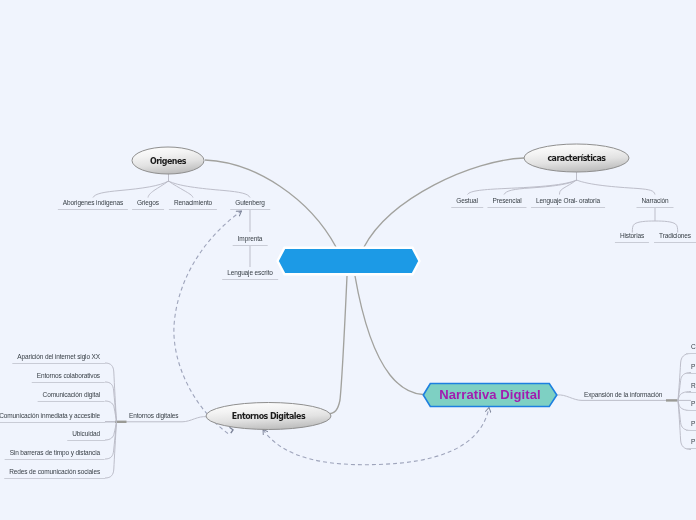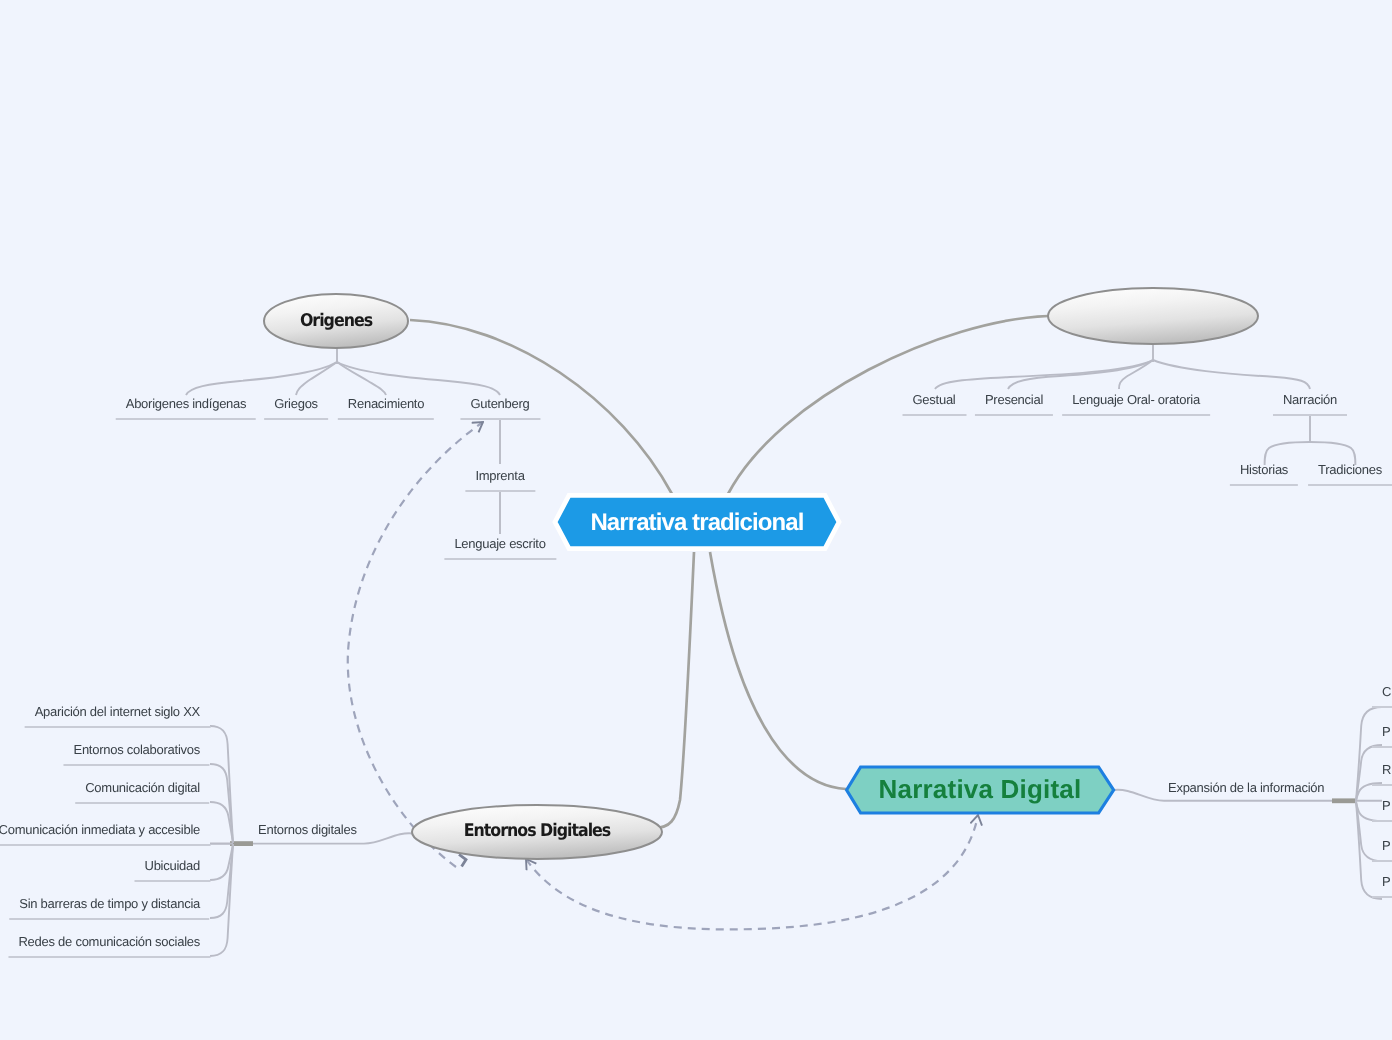--- a/index.html
+++ b/index.html
@@ -86,28 +86,28 @@
     <path d="M229.5,427.2 L233,429.8 L230.8,433.2" fill="none" stroke="#7c8398" stroke-width="1.4"></path>
 
     <ellipse cx="168" cy="160.5" rx="36" ry="13.5" fill="url(#ellg)" stroke="#8e8e8e" stroke-width="1"></ellipse>
     <ellipse cx="576.5" cy="158" rx="52.5" ry="14" fill="url(#ellg)" stroke="#8e8e8e" stroke-width="1"></ellipse>
     <ellipse cx="268.5" cy="416" rx="62.5" ry="13.5" fill="url(#ellg)" stroke="#8e8e8e" stroke-width="1"></ellipse>
 
     <polygon points="277.5,261 284.5,247.7 412.5,247.7 419.5,261 412.5,274.3 284.5,274.3" fill="#1c9ae6" stroke="#ffffff" stroke-width="2.4"></polygon>
     <polygon points="423.3,395 430.3,383.5 549.3,383.5 556.8,395 549.3,406.5 430.3,406.5" fill="#7ed0c3" stroke="#1d7fe0" stroke-width="1.6"></polygon>
   </svg>
 
-  <div class="hexwrap" style="left:278px;top:247px;width:141px;height:28px;">
-    <div class="hextext" style="font-size:12px;color:#ffffff;letter-spacing:-0.45px;">Narrativa tradicional</div>
-  </div>
   <div class="hexwrap" style="left:422px;top:383px;width:136px;height:23px;">
-    <div class="hextext" style="font-size:13px;color:#15803d;letter-spacing:0.1px;">Narrativa Digital</div>
+    <div class="hextext" style="font-size:13px;color:#a21caf;letter-spacing:0.1px;">Narrativa Digital</div>
   </div>
   <div class="hexwrap" style="left:132px;top:147px;width:72px;height:27px;text-decoration:underline;">
     <div class="elltext" style="font-size:8.8px;letter-spacing:-0.5px;font-family:'DejaVu Sans Condensed','DejaVu Sans',sans-serif;">Origenes</div>
+  </div>
+  <div class="hexwrap" style="left:524px;top:144px;width:105px;height:28px;">
+    <div class="elltext" style="font-size:8.8px;letter-spacing:-0.5px;font-family:'DejaVu Sans Condensed','DejaVu Sans',sans-serif;">características</div>
   </div>
   <div class="hexwrap" style="left:206px;top:403px;width:125px;height:26px;">
     <div class="elltext" style="font-size:8.8px;letter-spacing:-0.5px;font-family:'DejaVu Sans Condensed','DejaVu Sans',sans-serif;">Entornos Digitales</div>
   </div>
 
   <div id="leaves">
   <div class="leaf node" style="left:93px;top:199px;transform:translateX(-50%);"><span>Aborigenes indígenas</span><div class="ul"></div></div>
   <div class="leaf node" style="left:148px;top:199px;transform:translateX(-50%);"><span>Griegos</span><div class="ul"></div></div>
   <div class="leaf node" style="left:193px;top:199px;transform:translateX(-50%);"><span>Renacimiento</span><div class="ul"></div></div>
   <div class="leaf node" style="left:250px;top:199px;transform:translateX(-50%);"><span>Gutenberg</span><div class="ul"></div></div>

